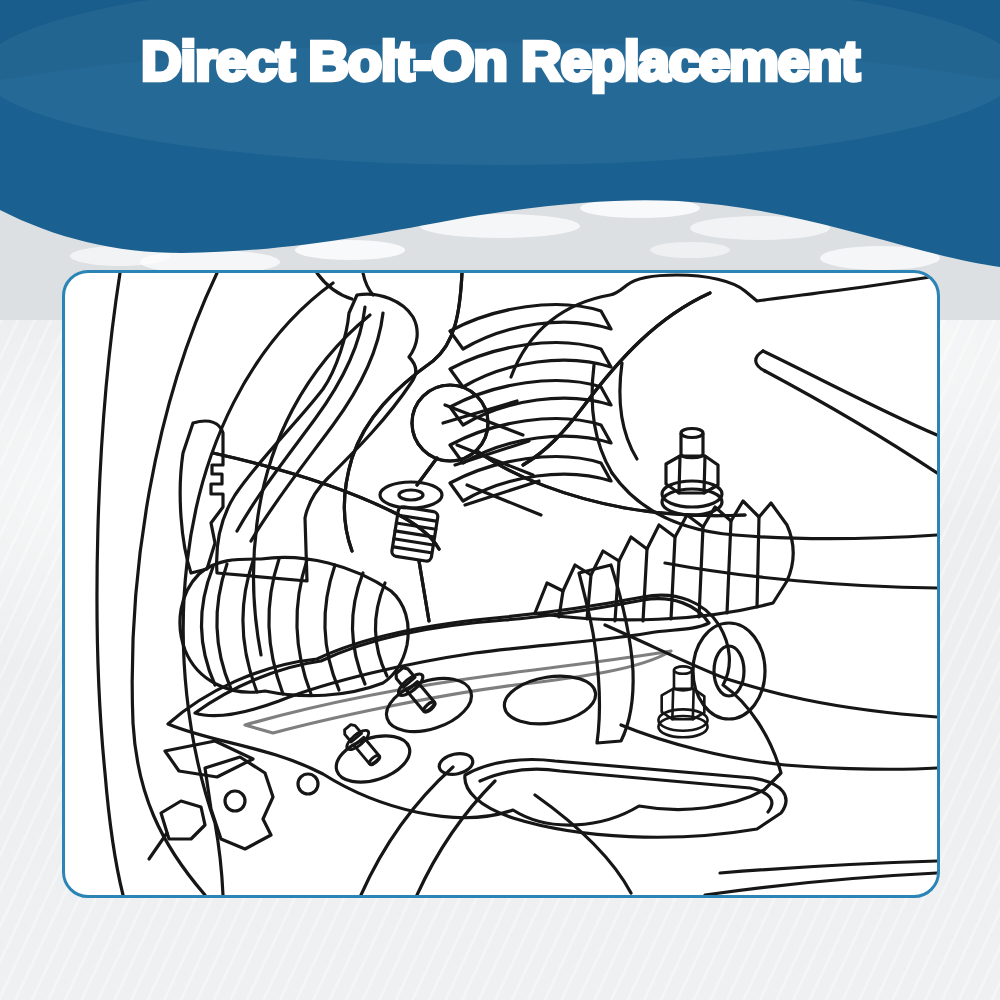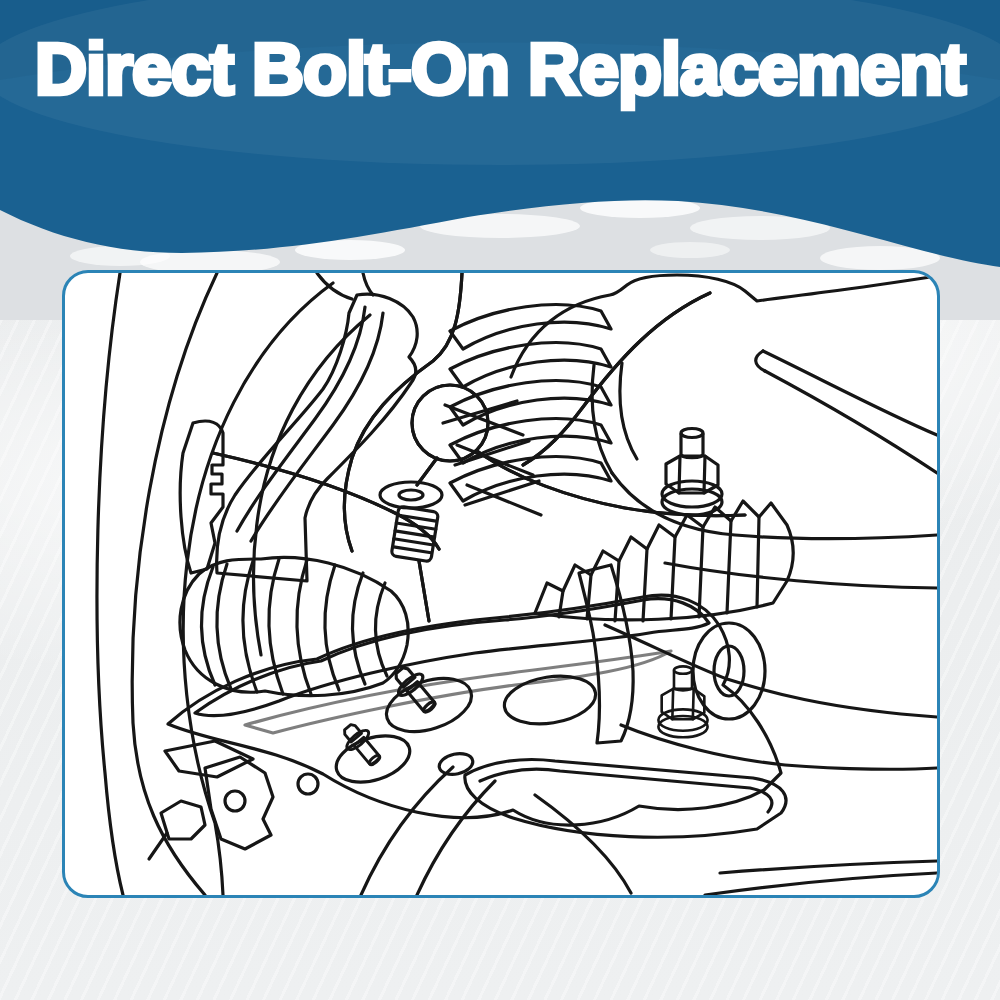--- a/index.html
+++ b/index.html
@@ -21,21 +21,21 @@
     position:relative;width:1000px;height:1000px;
     background:
       radial-gradient(620px 300px at 76% 34%, rgba(255,255,255,.85), rgba(255,255,255,0) 70%),
       radial-gradient(520px 280px at 12% 48%, rgba(255,255,255,.6), rgba(255,255,255,0) 70%),
       repeating-linear-gradient(115deg, rgba(255,255,255,.35) 0 3px, rgba(255,255,255,0) 3px 15px),
       linear-gradient(var(--page-bg), #eef0f1);
   }
   .hero{position:absolute;left:0;top:0;width:1000px;height:320px;display:block}
   .title{
     position:absolute;left:0;top:28px;width:1000px;text-align:center;
-    color:#fff;font-size:72px;font-weight:900;letter-spacing:-1px;
+    color:#fff;font-size:56px;font-weight:900;letter-spacing:-1px;
     -webkit-text-stroke:4.5px #ffffff;
     z-index:3;white-space:nowrap;
   }
   .panel{
     position:absolute;left:62px;top:270px;width:878px;height:628px;
     background:#fff;border:3px solid var(--panel-border);border-radius:26px;
     overflow:hidden;z-index:2;
   }
   .panel svg{width:100%;height:100%;display:block}
   

